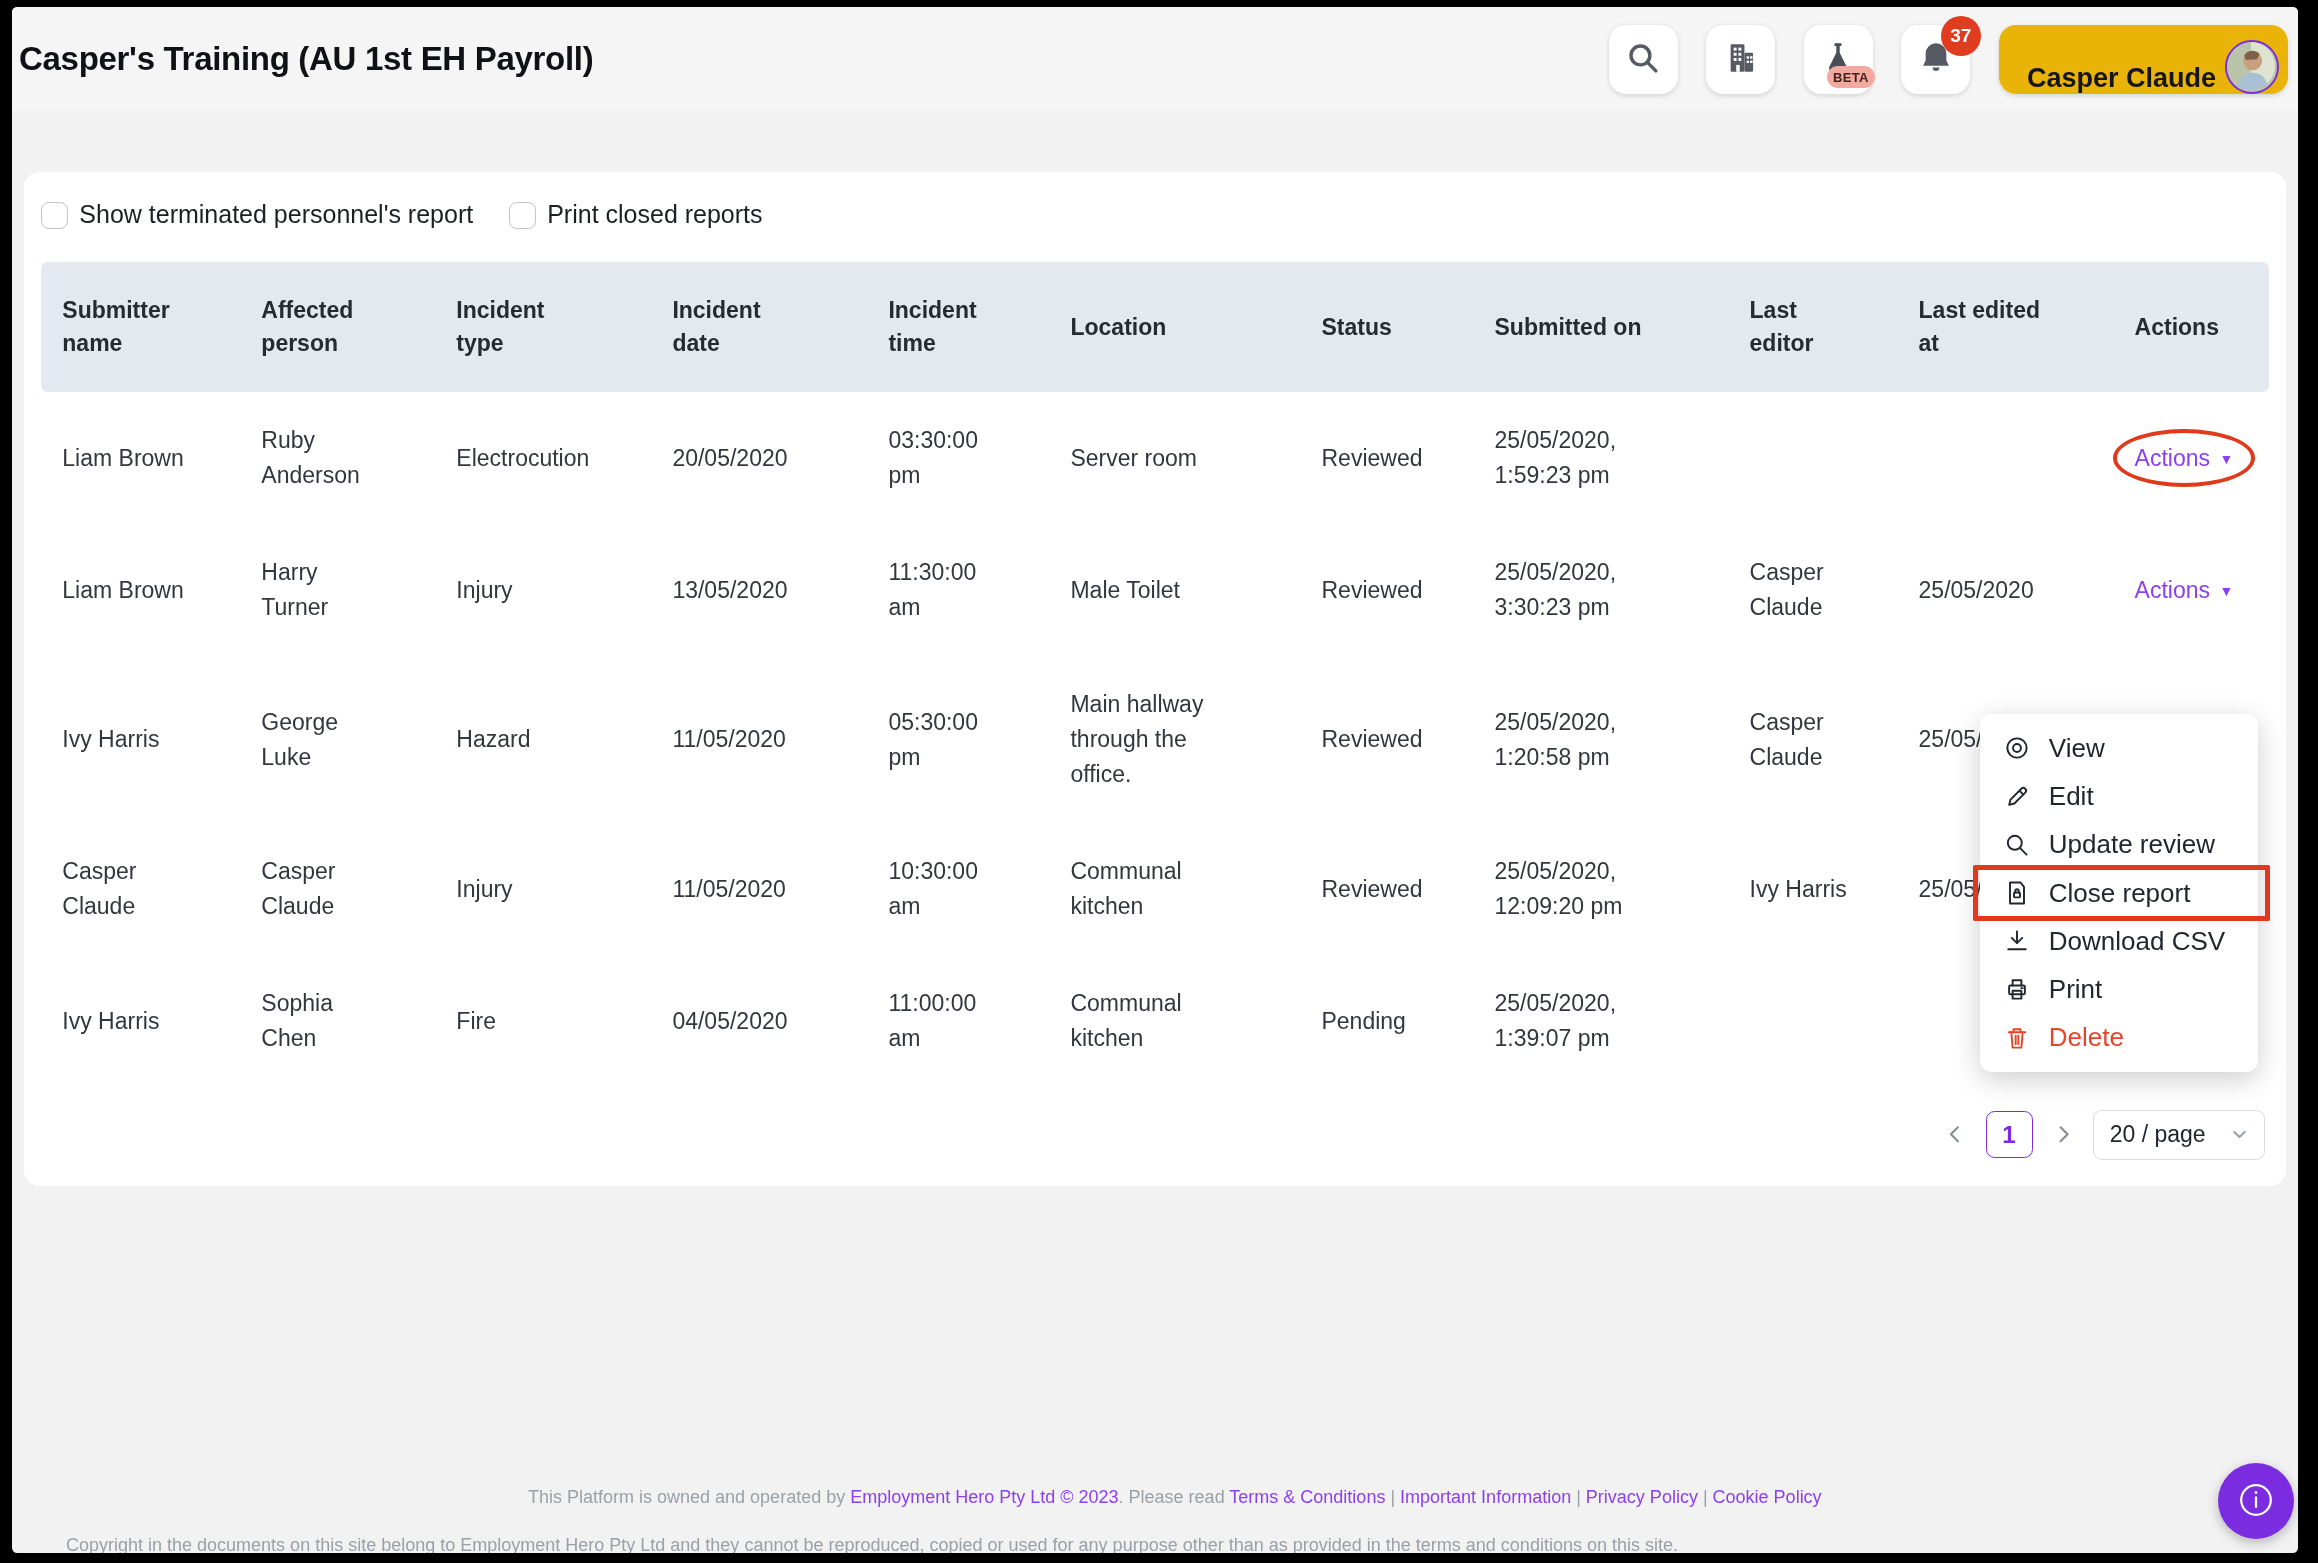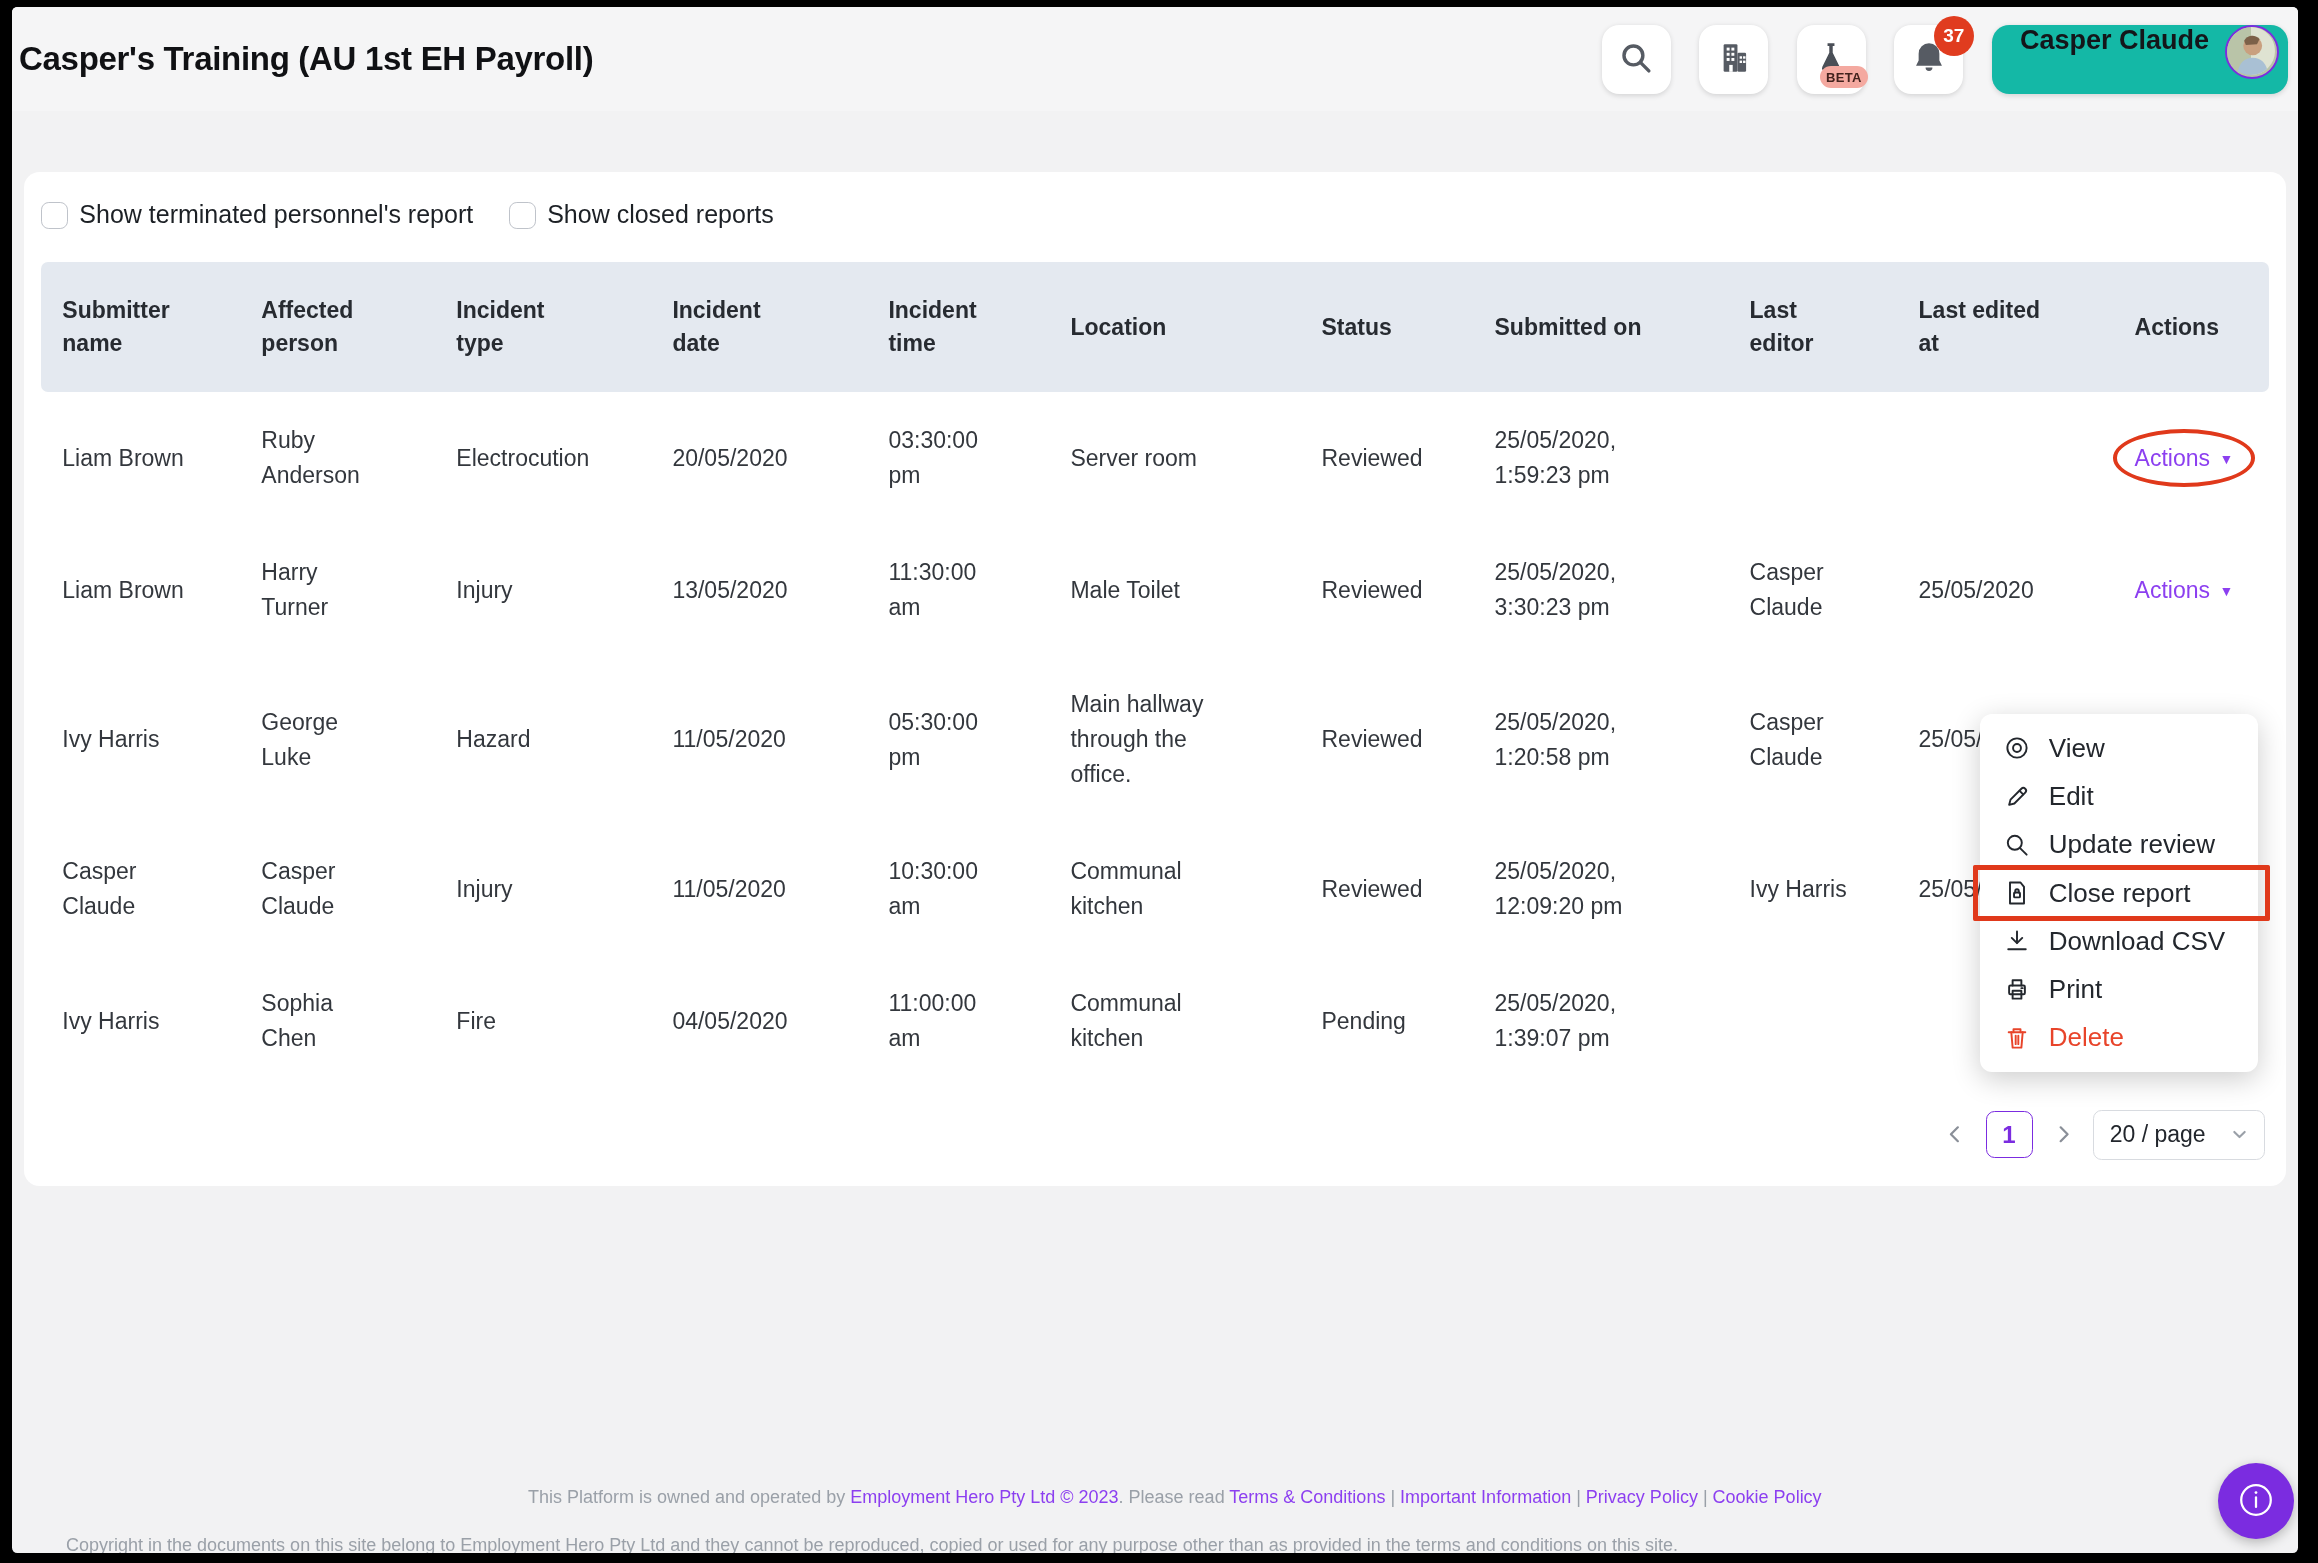--- a/index.html
+++ b/index.html
@@ -14,22 +14,22 @@
   
   .topbar{height:104px;background:#f5f5f6;display:flex;align-items:center;justify-content:space-between;padding:0 10.4px 0 7px}
   .app-title{font-size:33px;font-weight:bold;color:#101114;letter-spacing:-0.3px}
   .top-actions{display:flex;align-items:center;gap:28.5px}
   .iconbtn{width:69px;height:69px;background:#fff;border-radius:17.3px;box-shadow:0 1.7px 5.2px rgba(0,0,0,.13);
            display:flex;align-items:center;justify-content:center;position:relative;cursor:pointer}
   .badge{position:absolute;top:-8.6px;right:-10.4px;min-width:40px;height:40px;border-radius:50%;
          background:var(--badgeRed);color:#fff;font-size:19px;font-weight:bold;display:flex;align-items:center;justify-content:center}
   .beta-pill{position:absolute;right:-1.7px;bottom:5.2px;background:#f4a9a0;color:#42221d;font-size:13px;
              font-weight:bold;padding:3.5px 6px;border-radius:11px;letter-spacing:0.3px}
-  .user-pill{height:69px;background:#14b8a6;border-radius:17.3px;box-shadow:0 1.7px 5.2px rgba(0,0,0,.13);
-             display:flex;align-items:flex-start;gap:16px;padding:0 8.6px 0 28px;cursor:pointer}
+  .user-pill{height:69px;background:#eab308;border-radius:17.3px;box-shadow:0 1.7px 5.2px rgba(0,0,0,.13);
+             display:flex;align-items:flex-end;gap:9px;padding:0 8.6px 0 28px;cursor:pointer}
   .user-name{font-size:27px;font-weight:bold;color:#14161a}
   .avatar{width:54px;height:54px;border-radius:50%;border:2.6px solid var(--purple);overflow:hidden;background:#b9c4a8}
   
   .banner{height:62px;background:var(--bannerBlue);display:flex;align-items:center;gap:14px;padding:0 17.3px 0 8.6px;
           font-size:24px;color:#191c20;white-space:nowrap;overflow:hidden}
   .banner a{color:var(--purple);font-weight:bold;text-decoration:underline;cursor:pointer}
   
   main{padding:0 12px}
   h1{font-size:48px;font-weight:800;color:#0c0d0f;margin:81px 0 0 5.2px;letter-spacing:-0.4px}
   .card{background:#fff;border-radius:15.6px;margin-top:61px;padding:28px 17.3px 26px}
@@ -159,21 +159,21 @@
 
       <section class="card">
         <div class="toolbar">
           <div class="cbs">
             <label class="cb-wrap">
               <span class="cb"></span>
               <span>Show terminated personnel's report</span>
             </label>
             <label class="cb-wrap">
               <span class="cb"></span>
-              <span>Show closed reports</span>
+              <span>Print closed reports</span>
             </label>
           </div>
         </div>
 
         <table>
           <colgroup id="cols">
               <col style="width: 199px;">
               <col style="width: 195px;">
               <col style="width: 216px;">
               <col style="width: 216px;">

